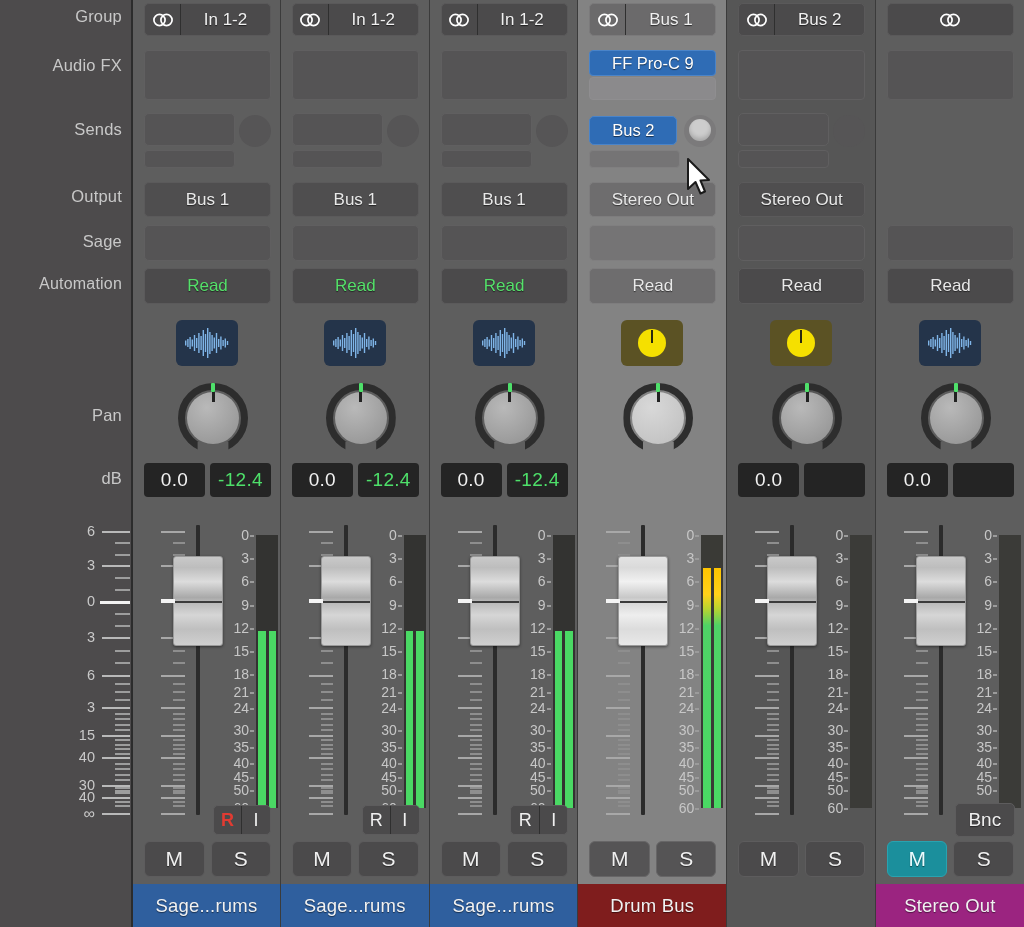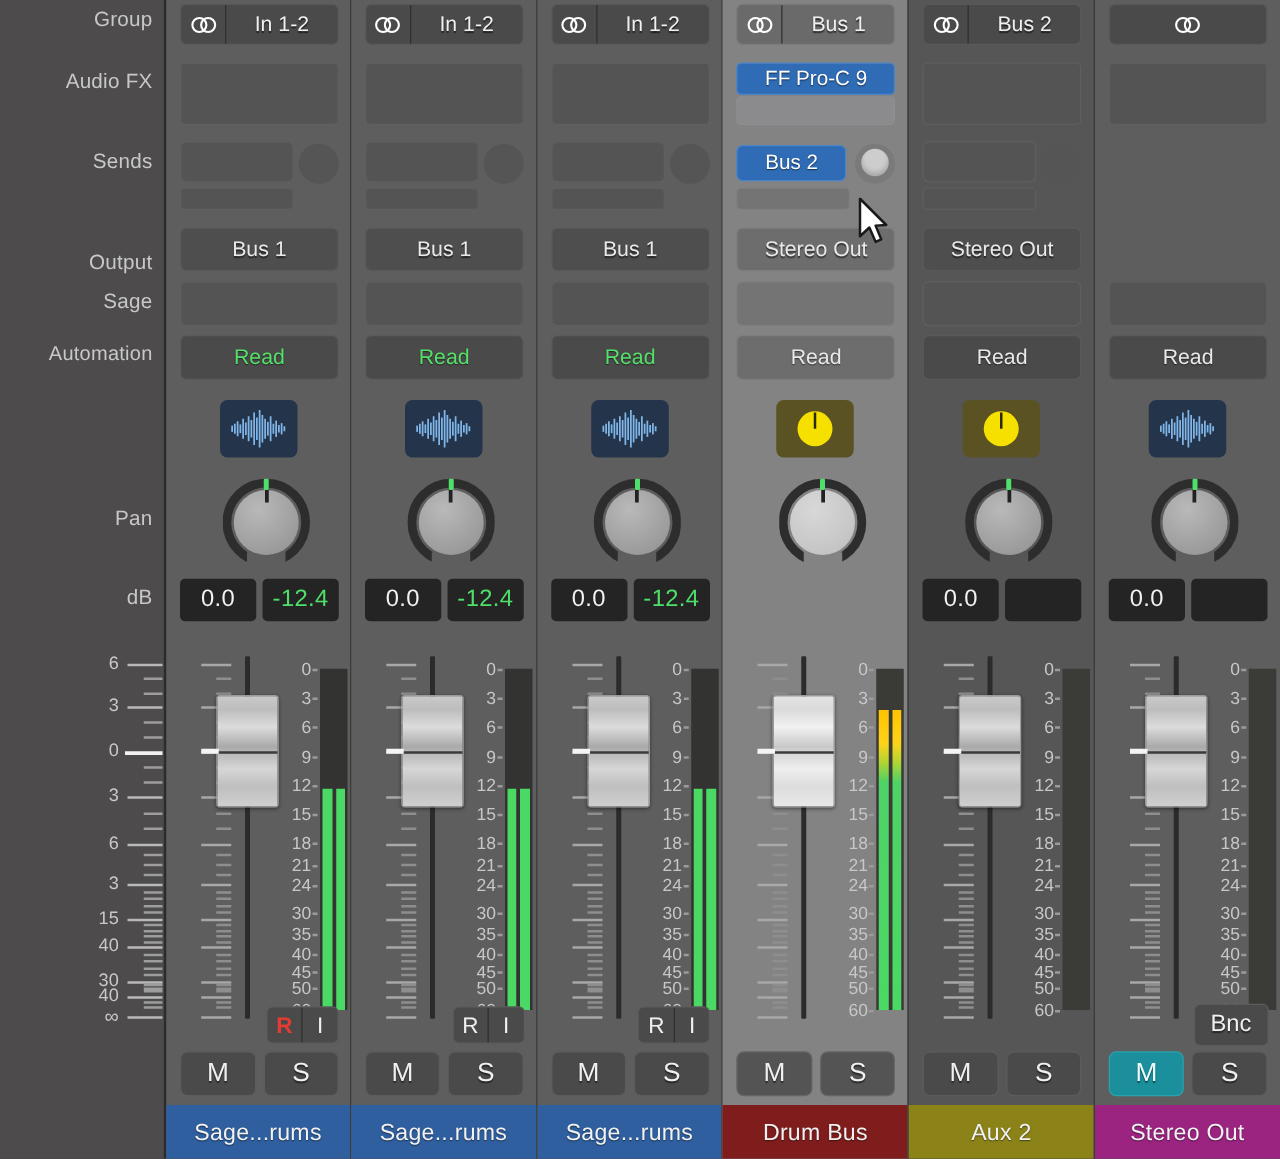--- a/index.html
+++ b/index.html
@@ -257,21 +257,21 @@
 </style>
 </head>
 <body>
 
 <div id="mixer">
 
   <div id="labelcol">
     <div class="lbl" style="top:7px;">Group</div>
     <div class="lbl" style="top:56px;">Audio FX</div>
     <div class="lbl" style="top:120px;">Sends</div>
-    <div class="lbl" style="top:201px;">Output</div>
+    <div class="lbl" style="top:187px;">Output</div>
     <div class="lbl" style="top:232px;">Sage</div>
     <div class="lbl small" style="top:275px;">Automation</div>
     <div class="lbl" style="top:406px;">Pan</div>
     <div class="lbl" style="top:469px;">dB</div>
     <div id="leftscale">
         <div class="num" style="top: -1px;">6</div>
         <div class="tick maj" style="top: 6px;"></div>
         <div class="num" style="top: 33px;">3</div>
         <div class="tick maj" style="top: 40px;"></div>
         <div class="num" style="top: 69px;">0</div>
@@ -1011,21 +1011,20 @@
           </div>
           <div class="meter dark">
             <span class="mbar"></span>
             <span class="mbar"></span>
           </div>
         </div>
         <div class="msrow">
           <span class="msbtn">M</span>
           <span class="msbtn">S</span>
         </div>
-        <div class="nameplate" style="background:#8b8318">Aux 2</div>
       </div>
       <div class="strip">
         <div class="slot inputrow">
           <span class="iicon noborder">
             <svg width="24" height="14" viewBox="0 0 24 14">
               <circle cx="8.5" cy="7" r="5.6" fill="none" stroke="#fff" stroke-width="1.7"></circle>
               <circle cx="15.5" cy="7" r="5.6" fill="none" stroke="#fff" stroke-width="1.7"></circle>
             </svg>
           </span>
         </div>

